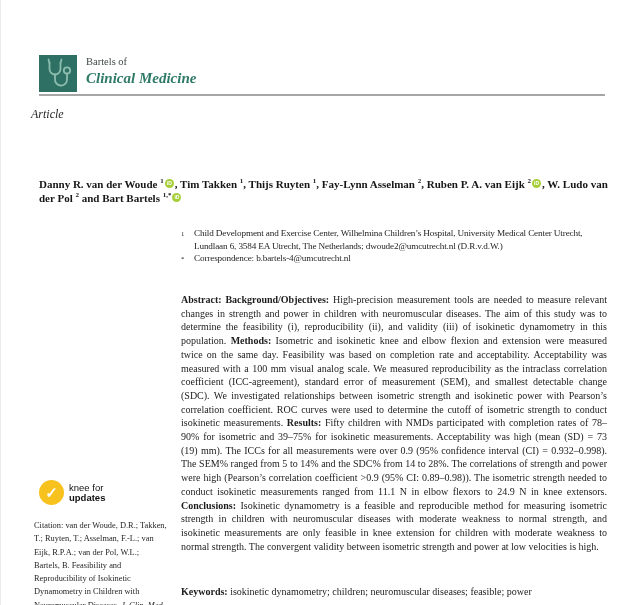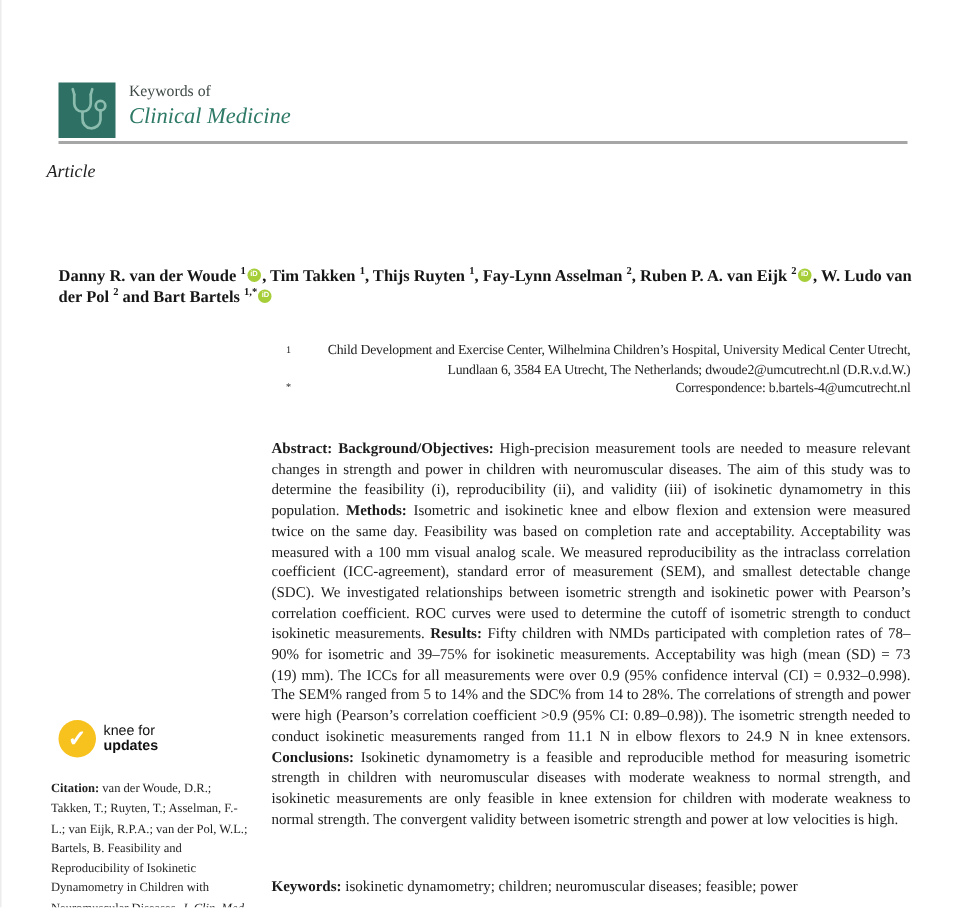--- a/index.html
+++ b/index.html
@@ -6,35 +6,35 @@
   .page{
     position:relative;width:640px;height:605px;background:#ffffff;
     overflow:hidden;font-family:"Liberation Serif",serif;color:#181818;
     border-left:1px solid #ececec;
   }
   
   .logo-square{position:absolute;left:38px;top:55px;width:38px;height:37px;background:#2e7164;}
   .logo-square svg{display:block;width:38px;height:37px;}
   .journal-titles{position:absolute;left:85px;top:57px;line-height:1;}
   .journal-prefix{font-size:10.5px;color:#3f4a47;margin-bottom:3px;}
-  .journal-name{font-size:15px;font-weight:normal;font-style:italic;color:#2e7a67;}
+  .journal-name{font-size:15px;font-weight:bold;font-style:italic;color:#2e7a67;}
   .mdpi-logo{position:absolute;left:552px;top:57px;width:54px;height:38px;}
   .mdpi-logo svg{display:block;width:54px;height:38px;}
   .mdpi-logo text{font-family:"Liberation Sans",sans-serif;font-weight:bold;font-size:15px;fill:#221e1f;letter-spacing:.2px;}
   .rule{position:absolute;left:38px;top:94px;width:566px;height:2px;background:#a6a6a6;}
   
   .article-type{position:absolute;left:30px;top:107px;font-style:italic;font-size:12px;color:#1f1f1f;}
   .title{position:absolute;left:38px;top:122px;width:572px;margin:0;
          font-size:17.5px;line-height:22px;font-weight:bold;color:#111;}
   .authors{position:absolute;left:38px;top:178px;width:576px;
            font-size:11px;line-height:13.8px;font-weight:bold;color:#161616;}
   .authors sup{font-size:7px;line-height:0;}
   
   .affiliations{position:absolute;left:180px;top:227px;width:426px;
-                font-size:9.2px;line-height:12.5px;color:#1f1f1f;text-align:right;}
+                font-size:9.2px;line-height:12.5px;color:#1f1f1f;}
   .aff-row{display:flex;}
   .aff-marker{flex:0 0 13px;font-size:6.8px;vertical-align:top;padding-top:1px;}
   .aff-text{flex:1;letter-spacing:-0.15px;}
   
   .badge{position:absolute;left:38px;top:480px;display:flex;align-items:center;cursor:pointer;}
   .badge-circle{width:25px;height:25px;border-radius:50%;background:#f7c11e;color:#fff;
                 font-family:"Liberation Sans",sans-serif;font-weight:bold;font-size:15px;
                 line-height:25px;text-align:center;display:inline-block;}
   .badge-text{margin-left:5px;font-family:"Liberation Sans",sans-serif;font-size:9.5px;
               line-height:10px;color:#101010;}
@@ -59,21 +59,21 @@
       <g fill="none" stroke="#8cbcae" stroke-width="1.8" stroke-linecap="round">
         <path d="M10.5 8 L9.5 4.5"></path>
         <path d="M21.5 8 L22.5 4.5"></path>
         <path d="M10.5 8 v6 a5.5 5.5 0 0 0 11 0 V8"></path>
         <path d="M16 19.5 v4.5 a6 6 0 0 0 12 1 v-6.5"></path>
         <circle cx="28" cy="15.5" r="3.2"></circle>
       </g>
     </svg>
   </div>
   <div class="journal-titles">
-    <div class="journal-prefix">Keywords of</div>
+    <div class="journal-prefix">Bartels of</div>
     <div class="journal-name">Clinical Medicine</div>
   </div>
   <div class="rule"></div>
 
   <div class="article-type">Article</div>
   <div class="authors"><span>Danny R. van der Woude </span><sup>1</sup><span class="orcid">iD</span><span>, Tim Takken </span><sup>1</sup><span>, Thijs Ruyten </span><sup>1</sup><span>, Fay-Lynn Asselman </span><sup>2</sup><span>, Ruben P. A. van Eijk </span><sup>2</sup><span class="orcid">iD</span><span>, W. Ludo van der Pol </span><sup>2</sup><span> and Bart Bartels </span><sup>1,*</sup><span class="orcid">iD</span></div>
 
   <div class="affiliations">
 
       <div class="aff-row">
@@ -88,18 +88,18 @@
       </div>
     </div>
 
   <div class="badge">
     <span class="badge-circle">✓</span>
     <span class="badge-text">
       <span>knee for</span><br>
       <b>updates</b>
     </span>
   </div>
-  <div class="citation"><span style="font-weight: bold;">Citation: </span><span>van der Woude, D.R.; Takken, T.; Ruyten, T.; Asselman, F.-L.; van Eijk, R.P.A.; van der Pol, W.L.; Bartels, B. Feasibility and Reproducibility of Isokinetic Dynamometry in Children with Neuromuscular Diseases. </span><span style="font-style: italic;">J. Clin. Med. </span></div>
+  <div class="citation"><span style="font-weight: normal;">Citation: </span><span>van der Woude, D.R.; Takken, T.; Ruyten, T.; Asselman, F.-L.; van Eijk, R.P.A.; van der Pol, W.L.; Bartels, B. Feasibility and Reproducibility of Isokinetic Dynamometry in Children with Neuromuscular Diseases. </span><span style="font-style: italic;">J. Clin. Med. </span></div>
 
   <div class="abstract"><span style="font-weight: bold;">Abstract: Background/Objectives: </span><span>High-precision measurement tools are needed to measure relevant changes in strength and power in children with neuromuscular diseases. The aim of this study was to determine the feasibility (i), reproducibility (ii), and validity (iii) of isokinetic dynamometry in this population. </span><span style="font-weight: bold;">Methods: </span><span>Isometric and isokinetic knee and elbow flexion and extension were measured twice on the same day. Feasibility was based on completion rate and acceptability. Acceptability was measured with a 100 mm visual analog scale. We measured reproducibility as the intraclass correlation coefficient (ICC-agreement), standard error of measurement (SEM), and smallest detectable change (SDC). We investigated relationships between isometric strength and isokinetic power with Pearson’s correlation coefficient. ROC curves were used to determine the cutoff of isometric strength to conduct isokinetic measurements. </span><span style="font-weight: bold;">Results: </span><span>Fifty children with NMDs participated with completion rates of 78–90% for isometric and 39–75% for isokinetic measurements. Acceptability was high (mean (SD) = 73 (19) mm). The ICCs for all measurements were over 0.9 (95% confidence interval (CI) = 0.932–0.998). The SEM% ranged from 5 to 14% and the SDC% from 14 to 28%. The correlations of strength and power were high (Pearson’s correlation coefficient &gt;0.9 (95% CI: 0.89–0.98)). The isometric strength needed to conduct isokinetic measurements ranged from 11.1 N in elbow flexors to 24.9 N in knee extensors. </span><span style="font-weight: bold;">Conclusions: </span><span>Isokinetic dynamometry is a feasible and reproducible method for measuring isometric strength in children with neuromuscular diseases with moderate weakness to normal strength, and isokinetic measurements are only feasible in knee extension for children with moderate weakness to normal strength. The convergent validity between isometric strength and power at low velocities is high.</span></div>
   <div class="keywords"><span style="font-weight: bold;">Keywords: </span><span>isokinetic dynamometry; children; neuromuscular diseases; feasible; power</span></div>
 
 </div>
 
 </body></html>

